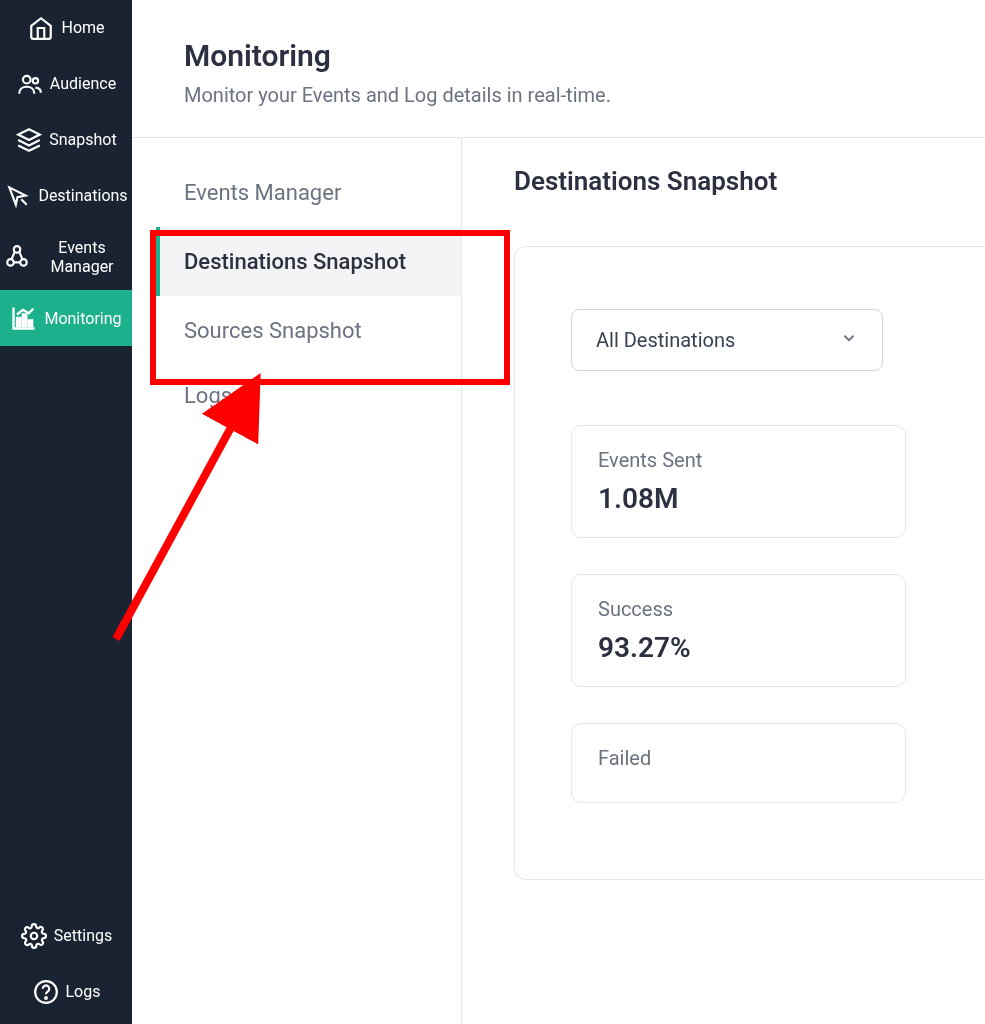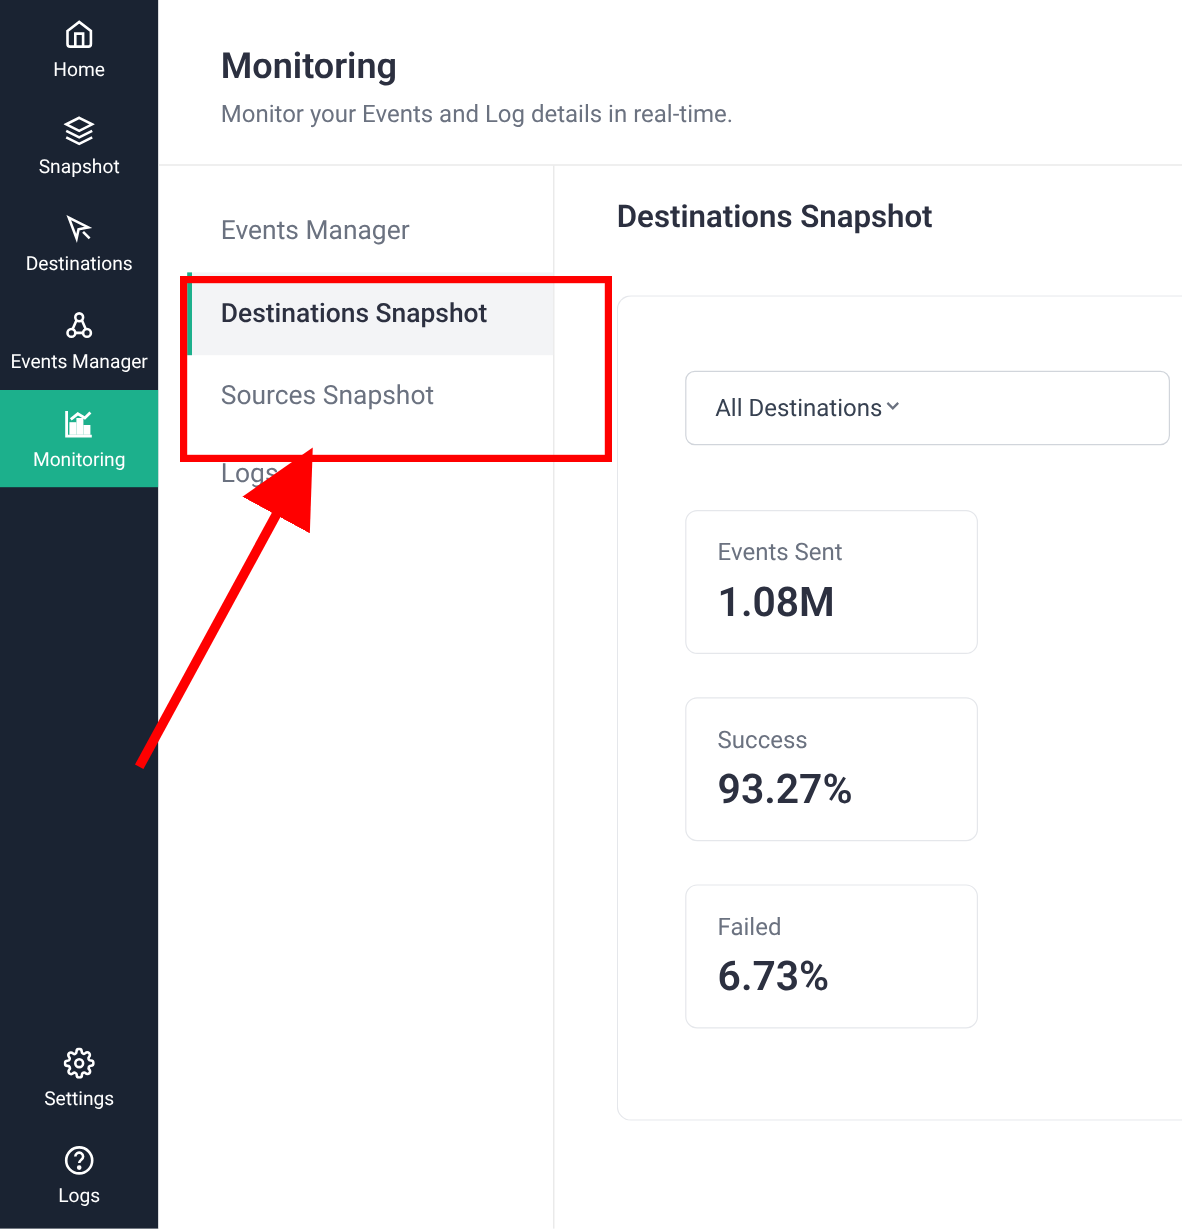--- a/index.html
+++ b/index.html
@@ -24,21 +24,21 @@
       flex-shrink: 0;
     }
     .sidebar-top {
       flex: 1;
     }
     .sidebar-bottom {
       padding-bottom: 4px;
     }
     .sidebar-item {
       display: flex;
-      flex-direction: column;
+      flex-direction: row;
       align-items: center;
       justify-content: center;
       padding: 14px 4px;
       cursor: pointer;
       text-align: center;
       gap: 6px;
     }
     .sidebar-item.active {
       background: #1cb08c;
     }
@@ -115,48 +115,48 @@
       padding: 62px 56px 40px;
       border-right: none;
       border-top-right-radius: 0;
       border-bottom-right-radius: 0;
     }
     .dropdown {
       border: 1px solid #d1d5db;
       border-radius: 8px;
       padding: 18px 24px;
       display: flex;
-      justify-content: flex-start;
+      justify-content: space-between;
       align-items: center;
       cursor: pointer;
       margin-bottom: 54px;
-      width: 404px;
+      width: 312px;
     }
     .dropdown-label {
       font-size: 20px;
       color: #374151;
     }
     .chevron {
       width: 18px;
       height: 18px;
     }
     .stat-card {
       border: 1px solid #e5e7eb;
       border-radius: 10px;
       padding: 22px 26px;
-      width: 244px;
+      width: 335px;
       margin-bottom: 36px;
     }
     .stat-label {
       font-size: 20px;
       color: #6b7280;
       margin-bottom: 10px;
     }
     .stat-value {
-      font-size: 34px;
+      font-size: 28px;
       font-weight: 600;
       color: #2c3040;
     }
 
     
     .annotation-box {
       position: absolute;
       border: 6px solid #ff0000;
       pointer-events: none;
       z-index: 100;
@@ -176,20 +176,31 @@
     <div class="sidebar-item">
       <span class="sidebar-icon">
         <svg viewBox="0 0 24 24" width="26" height="26" fill="none" stroke="#fff" stroke-width="2">
           <path d="M3 10l9-7 9 7v10a2 2 0 0 1-2 2H5a2 2 0 0 1-2-2z"></path>
           <path d="M9 22V12h6v10"></path>
         </svg>
       </span>
       <span class="sidebar-item-label">Home</span>
     </div>
 
+    <div class="sidebar-item">
+      <span class="sidebar-icon">
+        <svg viewBox="0 0 24 24" width="26" height="26" fill="none" stroke="#fff" stroke-width="2">
+          <circle cx="9" cy="8" r="3.5"></circle>
+          <path d="M2 21c0-4 3-6.5 7-6.5s7 2.5 7 6.5"></path>
+          <circle cx="17" cy="9" r="2.5"></circle>
+          <path d="M22 20c0-2.8-2-4.5-5-4.7"></path>
+        </svg>
+      </span>
+      <span class="sidebar-item-label">Audience</span>
+    </div>
 
     <div class="sidebar-item">
       <span class="sidebar-icon">
         <svg viewBox="0 0 24 24" width="26" height="26" fill="none" stroke="#fff" stroke-width="2">
           <path d="M12 2 L22 7 L12 12 L2 7 Z"></path>
           <path d="M2 12 L12 17 L22 12"></path>
           <path d="M2 17 L12 22 L22 17"></path>
         </svg>
       </span>
       <span class="sidebar-item-label">Snapshot</span>
@@ -287,21 +298,20 @@
           <div class="stat-value">1.08M</div>
         </div>
 
         <div class="stat-card">
           <div class="stat-label">Success</div>
           <div class="stat-value">93.27%</div>
         </div>
 
         <div class="stat-card">
           <div class="stat-label">Failed</div>
-          <div class="stat-value">6.73%</div>
         </div>
       </div>
     </section>
   </div>
 </main>
 
 <div id="annotation-box" class="annotation-box" style="left: 150px; top: 230px; width: 360px; height: 155px; border-color: rgb(255, 0, 0);"></div>
 <svg id="annotation-arrow" class="annotation-arrow" width="985" height="1024" style="left:0;top:0;">
   <defs>
     <marker id="arrowhead" markerWidth="8" markerHeight="8" refX="6" refY="4" orient="auto">

